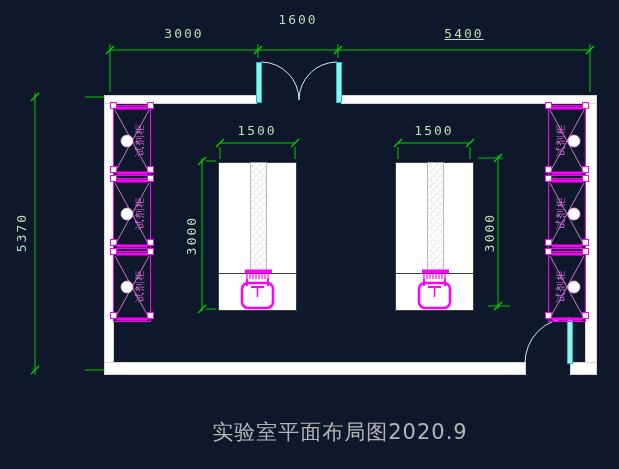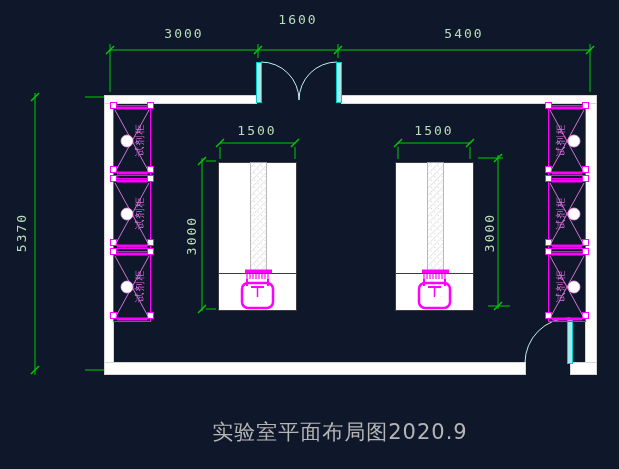--- a/index.html
+++ b/index.html
@@ -231,21 +231,21 @@
       <line x1="498" y1="155" x2="498" y2="309"></line>
       <line x1="478" y1="158" x2="503" y2="158"></line>
       <line x1="488" y1="306" x2="510" y2="306"></line>
       <line x1="494" y1="162" x2="502" y2="154" stroke-width="1.4"></line>
       <line x1="494" y1="310" x2="502" y2="302" stroke-width="1.4"></line>
     </g>
   </svg>
 
   <div class="dim-label" style="left:154px;top:26px;width:60px;">3000</div>
   <div class="dim-label" style="left:268px;top:12px;width:60px;">1600</div>
-  <div class="dim-label" style="left:434px;top:26px;width:60px;">5400</div>
+  <div class="dim-label" style="left:434px;top:26px;width:60px;text-decoration:underline;">5400</div>
   <div class="dim-label vert" style="left:-9px;top:225px;width:60px;">5370</div>
 
   <div class="dim-label" style="left:227px;top:123px;width:60px;">1500</div>
   <div class="dim-label" style="left:404px;top:123px;width:60px;">1500</div>
   <div class="dim-label vert" style="left:161px;top:228px;width:60px;">3000</div>
   <div class="dim-label vert" style="left:459px;top:225px;width:60px;">3000</div>
 
   <div class="cab-label" style="left:118px;top:134px;">试剂柜</div>
   <div class="cab-label" style="left:118px;top:207px;">试剂柜</div>
   <div class="cab-label" style="left:118px;top:280px;">试剂柜</div>

